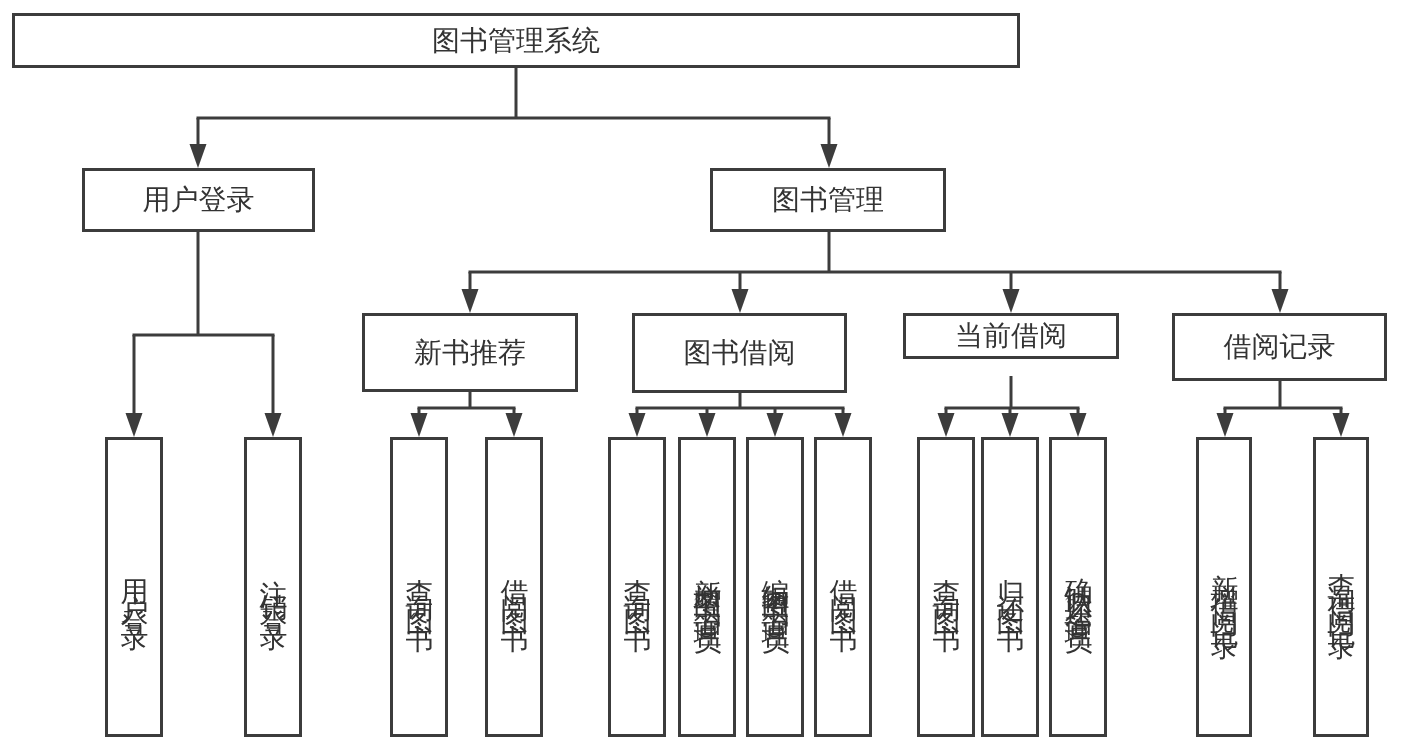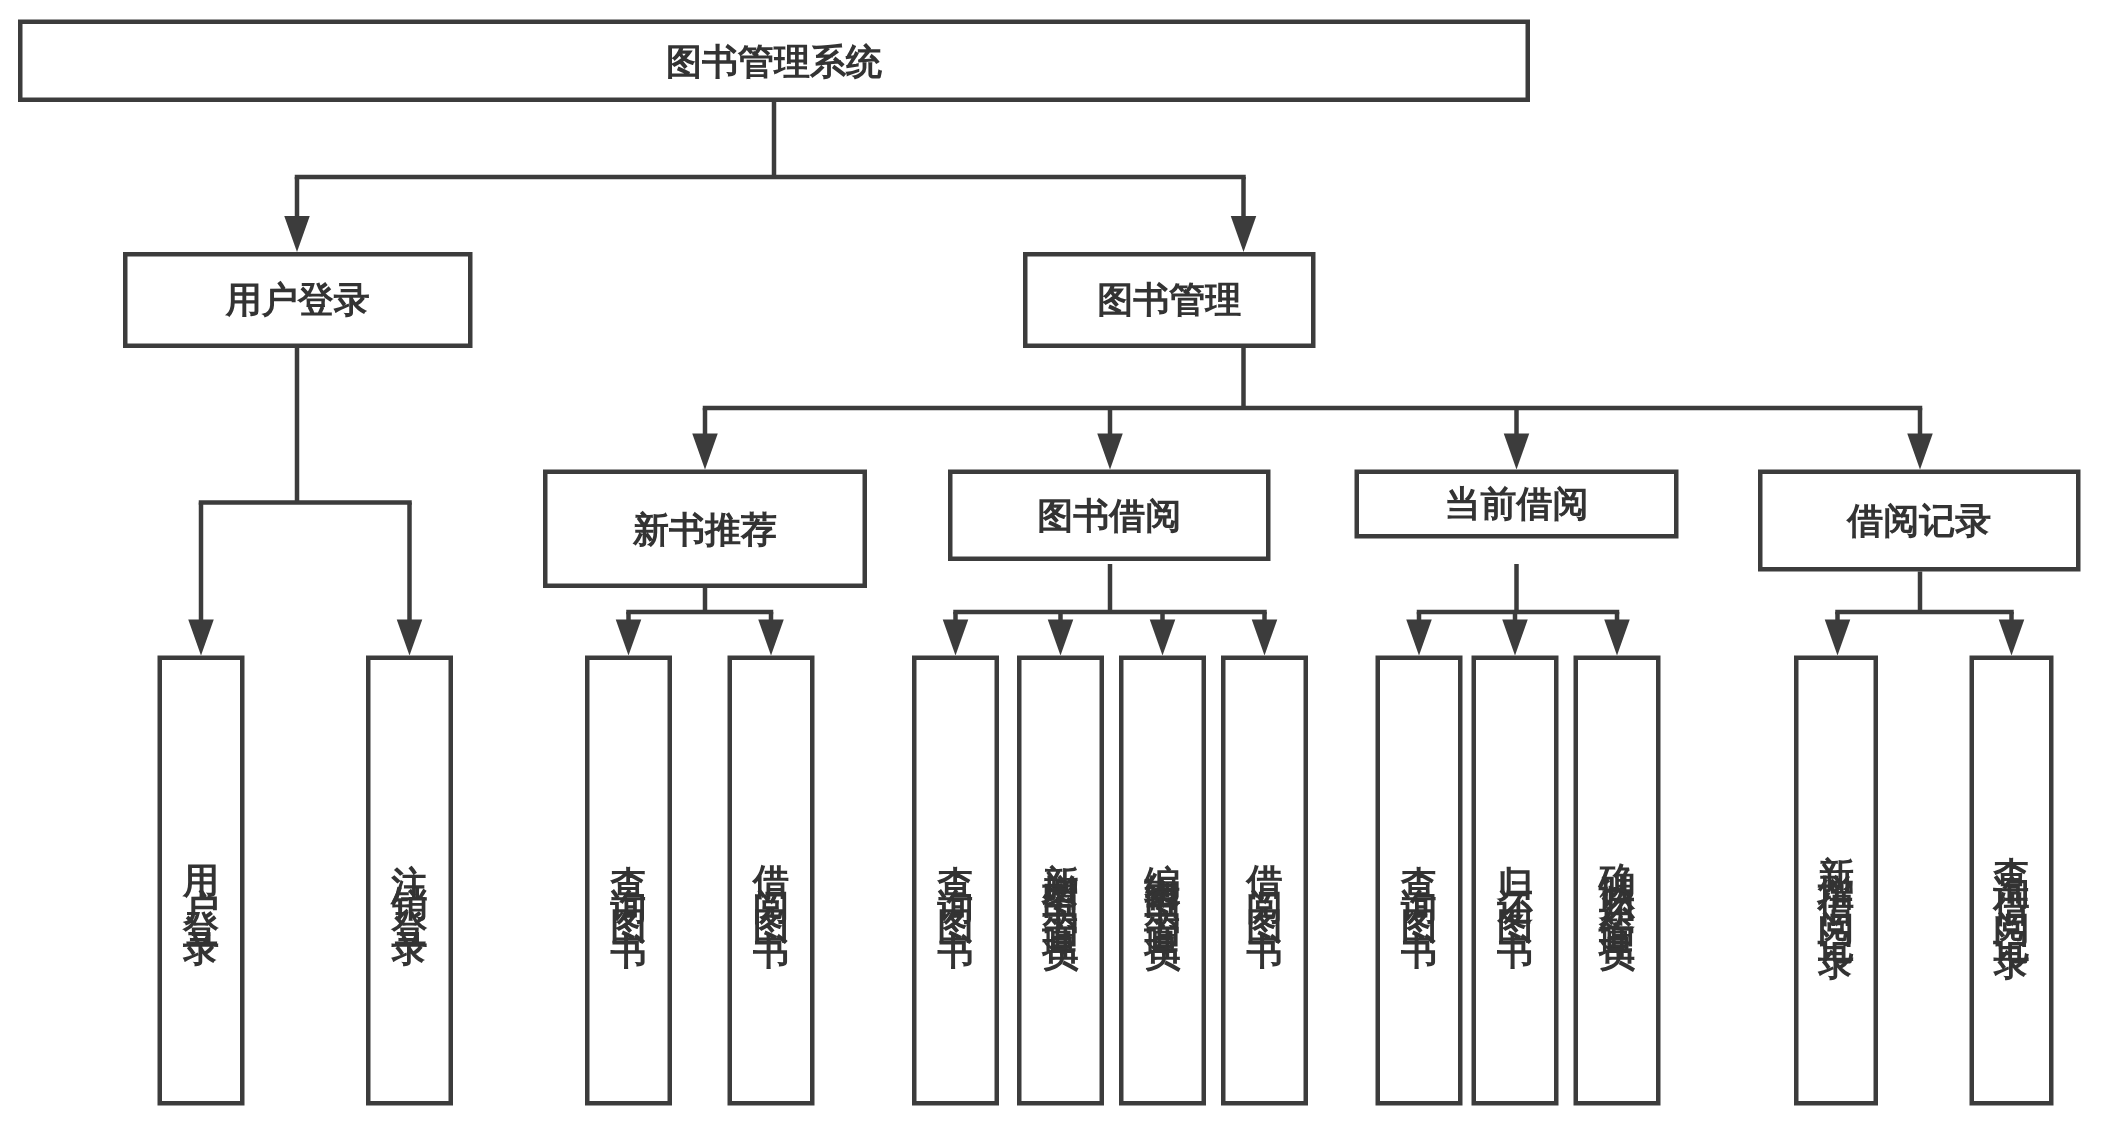--- a/index.html
+++ b/index.html
@@ -23,24 +23,23 @@
   }
   .box {
     position: absolute;
     box-sizing: border-box;
     border: 3px solid #3c3c3c;
     background: #ffffff;
     display: flex;
     align-items: center;
     justify-content: center;
     color: #333333;
-    font-size: 24px;
+    font-size: 28px;
     line-height: 1;
     white-space: nowrap;
-    font-weight: bold;
   }
   
   .vbox span {
     writing-mode: vertical-rl;
     text-orientation: mixed;
     letter-spacing: 15px;
     display: inline-block;
   }
   .vbox.mid span  { letter-spacing: 12px; }
   .vbox.long span { letter-spacing: 7px; }
@@ -128,24 +127,24 @@
       <polygon points="1069.5,413 1086.5,413 1078,437"></polygon>
 
       <polygon points="1216.5,413 1233.5,413 1225,437"></polygon>
       <polygon points="1332.5,413 1349.5,413 1341,437"></polygon>
     </g>
   </svg>
 
   <div class="box" style="left:12px; top:13px; width:1008px; height:55px;">图书管理系统</div>
 
   <div class="box" style="left:82px; top:168px; width:233px; height:64px;">用户登录</div>
-  <div class="box" style="left:682px; top:168px; width:195px; height:64px;">图书管理</div>
+  <div class="box" style="left:710px; top:168px; width:236px; height:64px;">图书管理</div>
 
   <div class="box" style="left:362px; top:313px; width:216px; height:79px;">新书推荐</div>
-  <div class="box" style="left:632px; top:313px; width:215px; height:61px;">图书借阅</div>
+  <div class="box" style="left:632px; top:313px; width:215px; height:80px;">图书借阅</div>
   <div class="box" style="left:903px; top:313px; width:216px; height:46px;">当前借阅</div>
   <div class="box" style="left:1172px; top:313px; width:215px; height:68px;">借阅记录</div>
 
   <div class="box vbox" style="left:105px; top:437px; width:58px; height:300px;">
     <span>用户登录</span>
   </div>
   <div class="box vbox" style="left:244px; top:437px; width:58px; height:300px;">
     <span>注销登录</span>
   </div>
 

